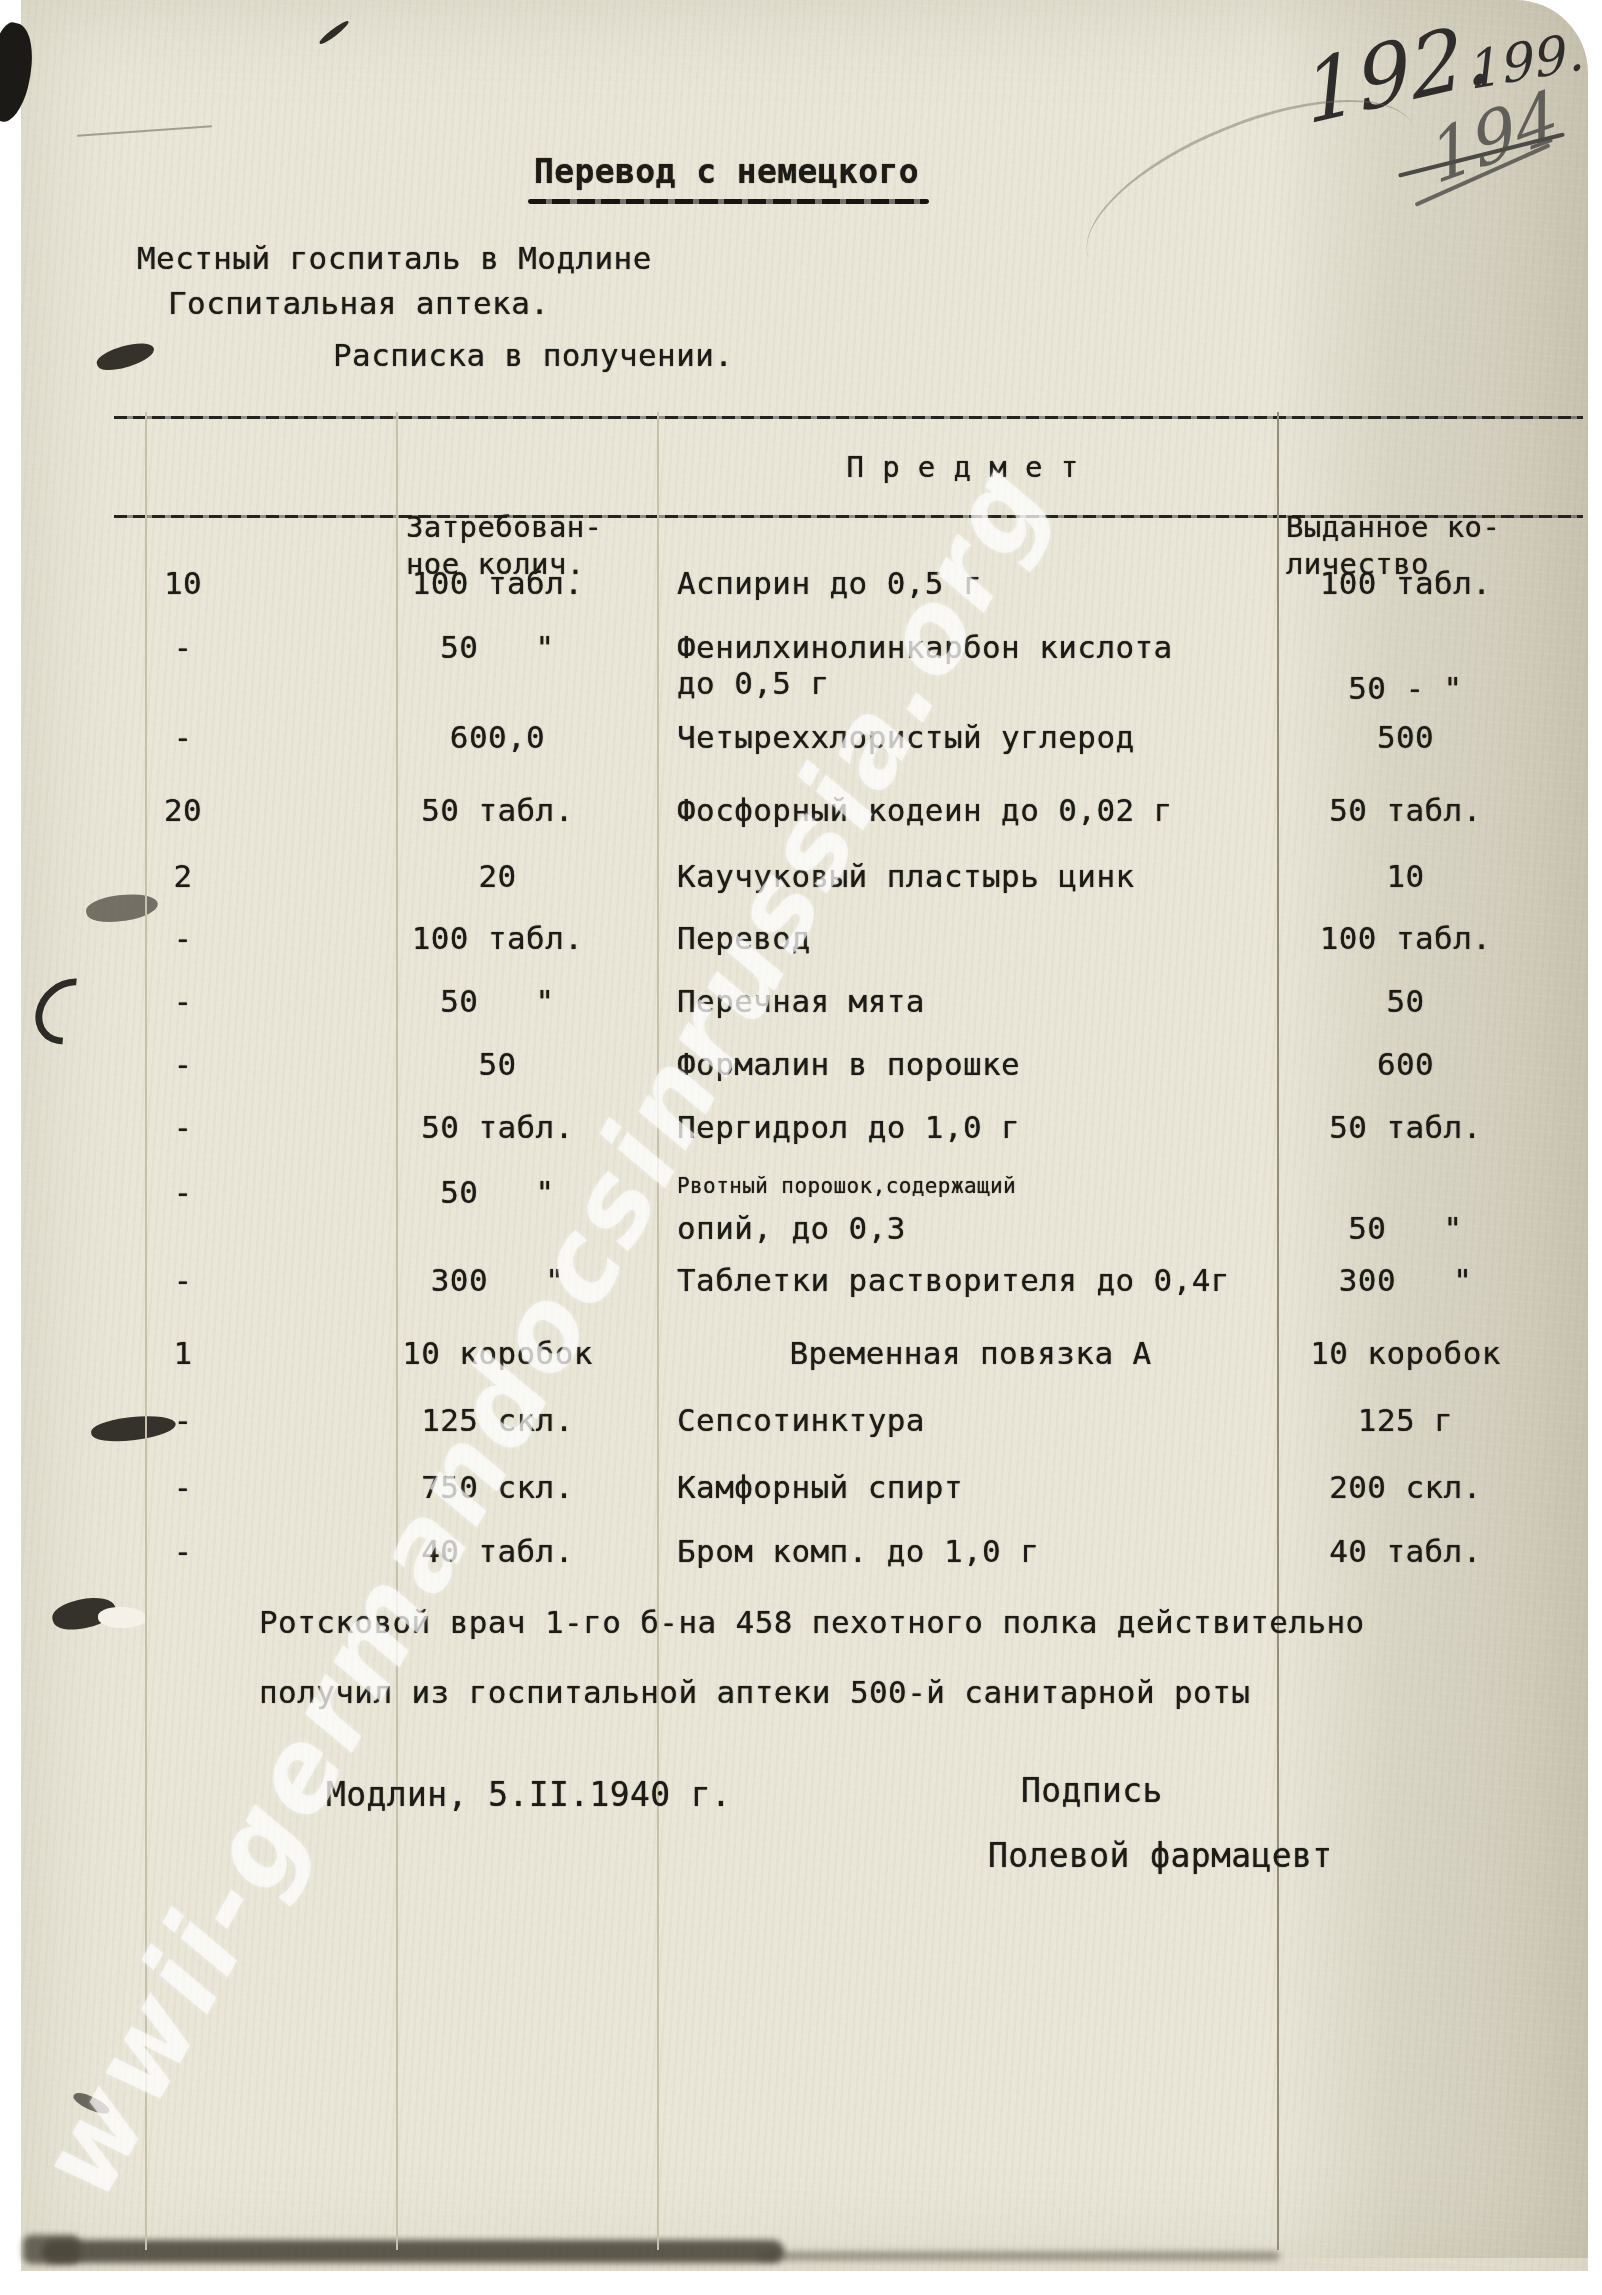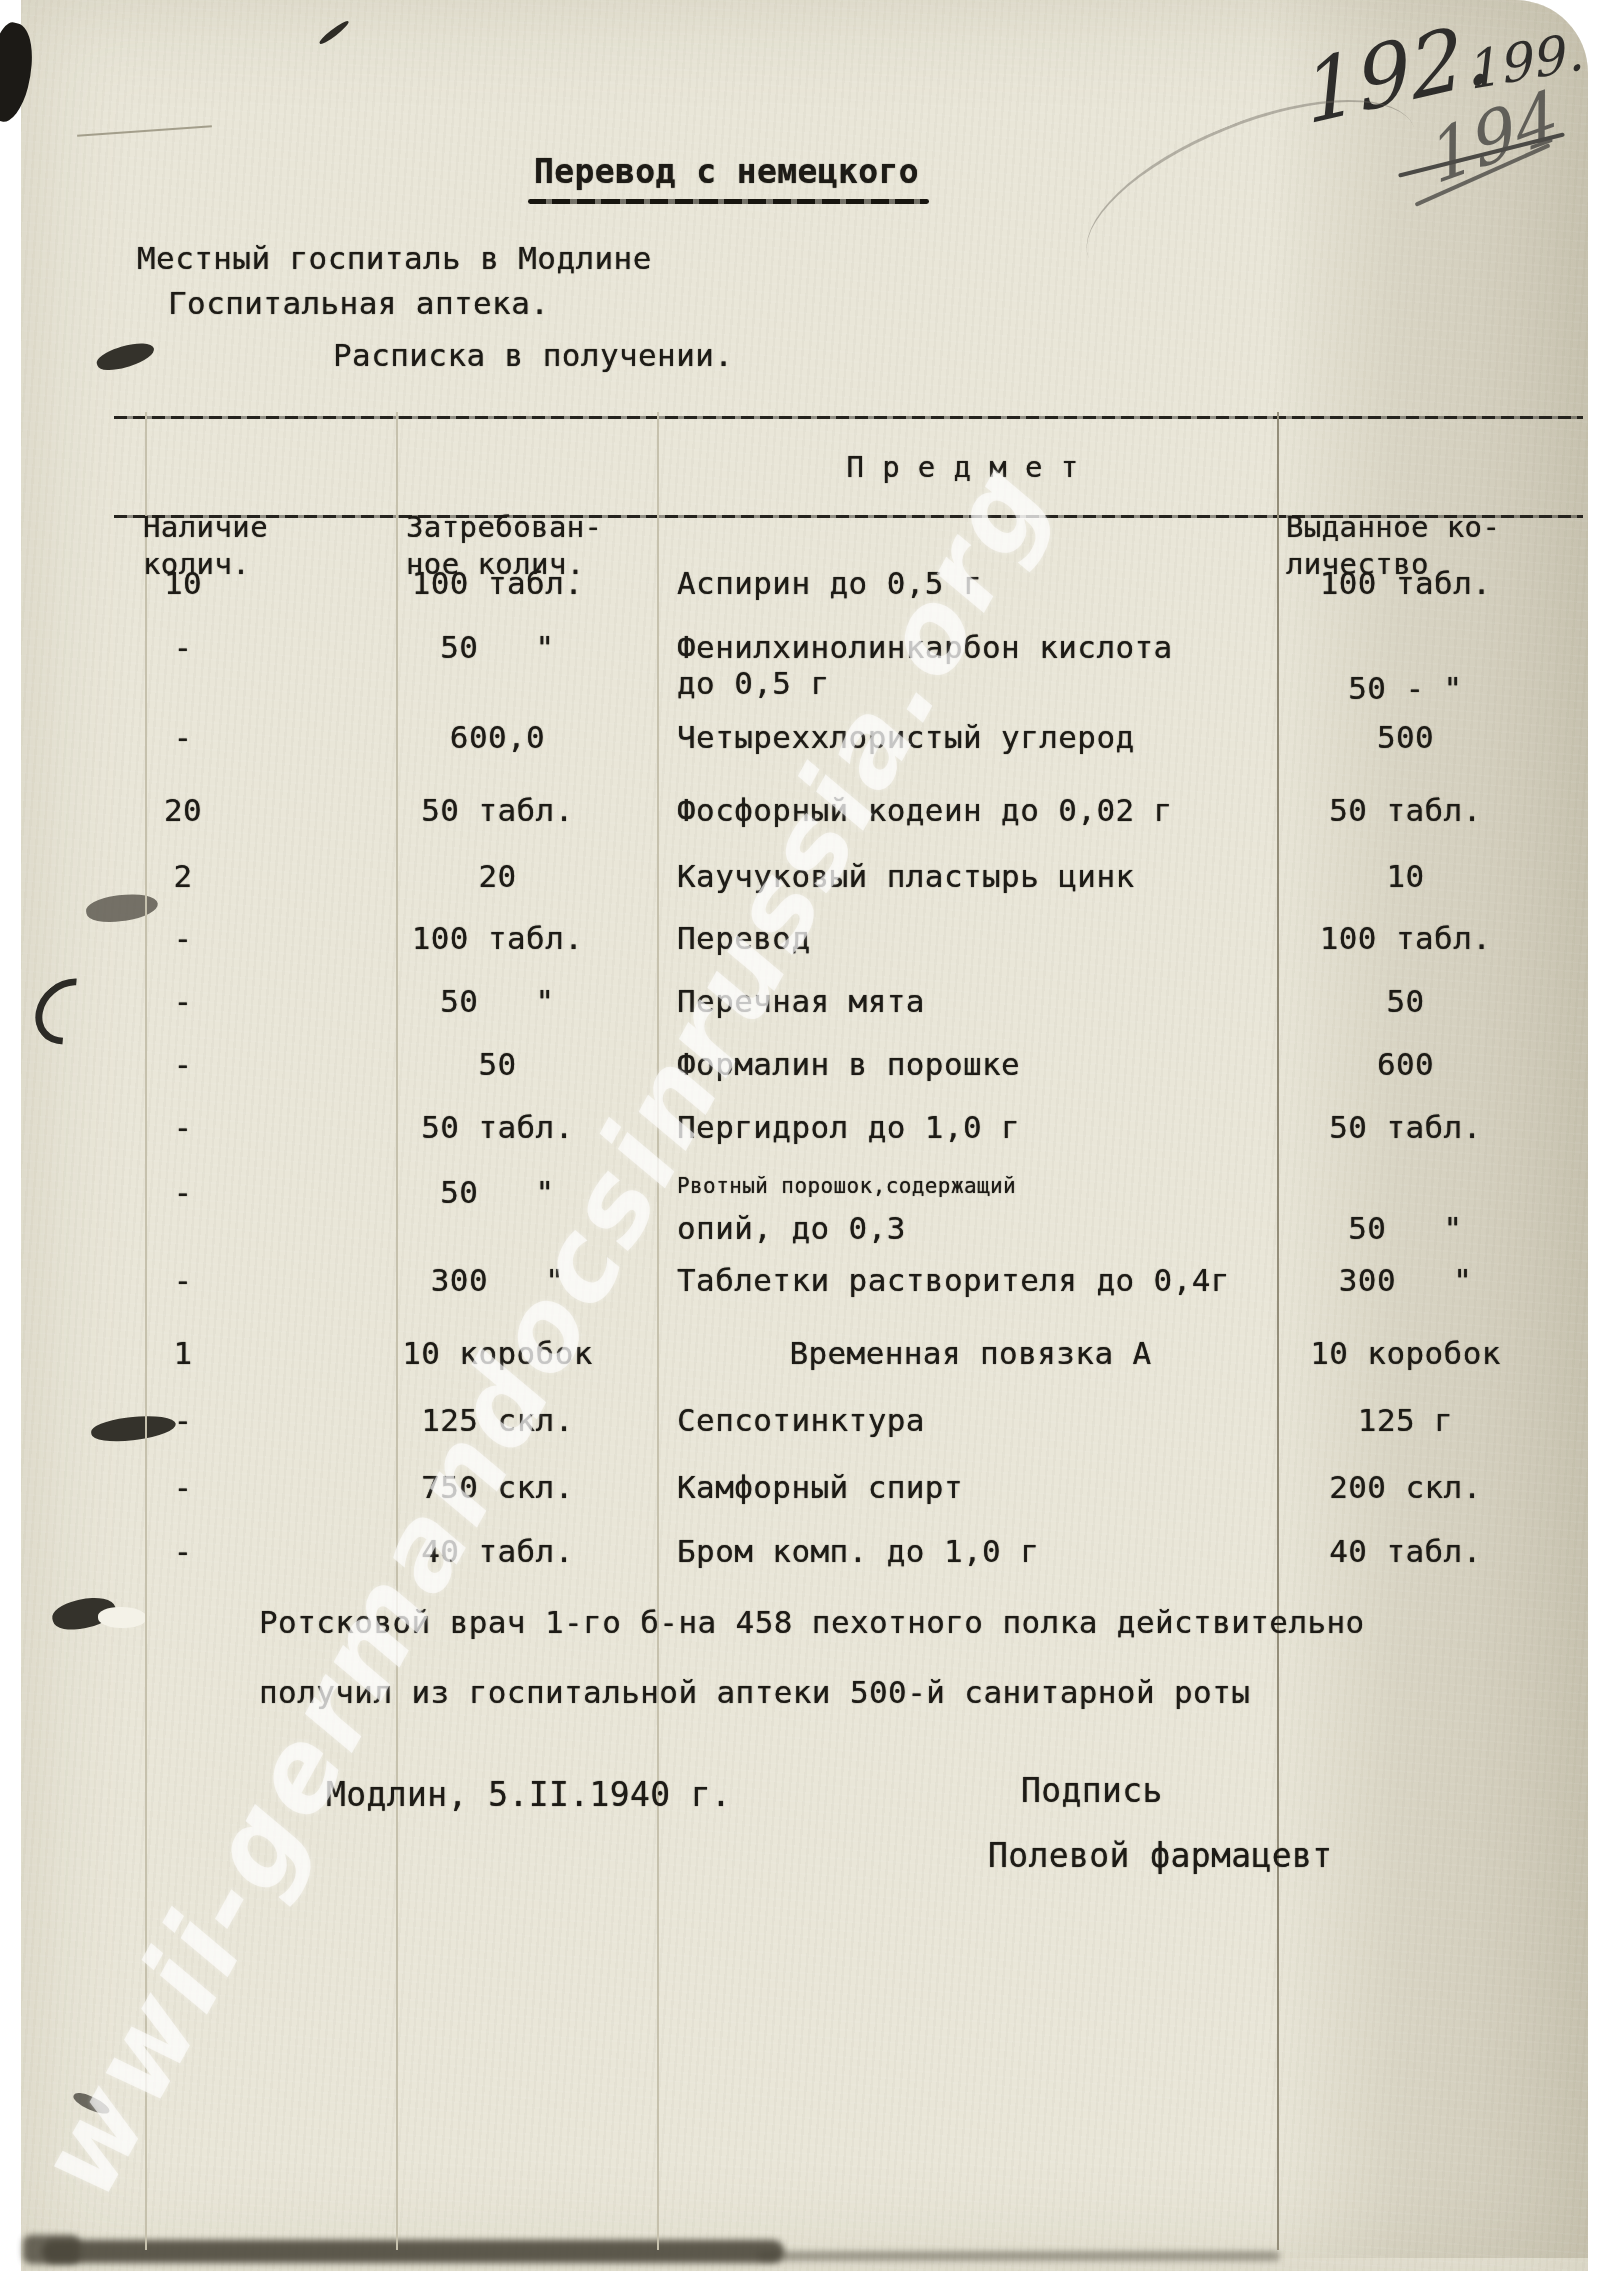--- a/index.html
+++ b/index.html
@@ -73,23 +73,20 @@
   <div class="typed" style="left:168px;top:285px;font-size:31px;">Госпитальная аптека.</div>
   <div class="typed" style="left:333px;top:337px;font-size:31px;">Расписка в получении.</div>
 
   <div class="rule-h" style="left:114px;top:416px;width:1469px;"></div>
   <div class="rule-h" style="left:114px;top:515px;width:1469px;"></div>
   <div class="rule-v" style="left:145px;top:412px;height:1838px;"></div>
   <div class="rule-v" style="left:396px;top:412px;height:1838px;"></div>
   <div class="rule-v" style="left:657px;top:412px;height:1838px;"></div>
   <div class="rule-v dark" style="left:1277px;top:412px;height:1838px;"></div>
 
-  <div class="typed" style="left:143px;top:435px;font-size:29px;line-height:37px;">
-    <span class="row-line">Наличие</span><span class="row-line">колич.</span>
-  </div>
   <div class="typed" style="left:406px;top:435px;font-size:29px;line-height:37px;">
     <span class="row-line">Затребован-</span><span class="row-line">ное колич.</span>
   </div>
   <div class="typed" style="left:677px;top:450px;width:571px;text-align:center;font-size:29px;">П р е д м е т</div>
   <div class="typed" style="left:1286px;top:435px;font-size:29px;line-height:37px;">
     <span class="row-line">Выданное ко-</span><span class="row-line">личество</span>
   </div>
 
   <div id="table-body">
       <div>

